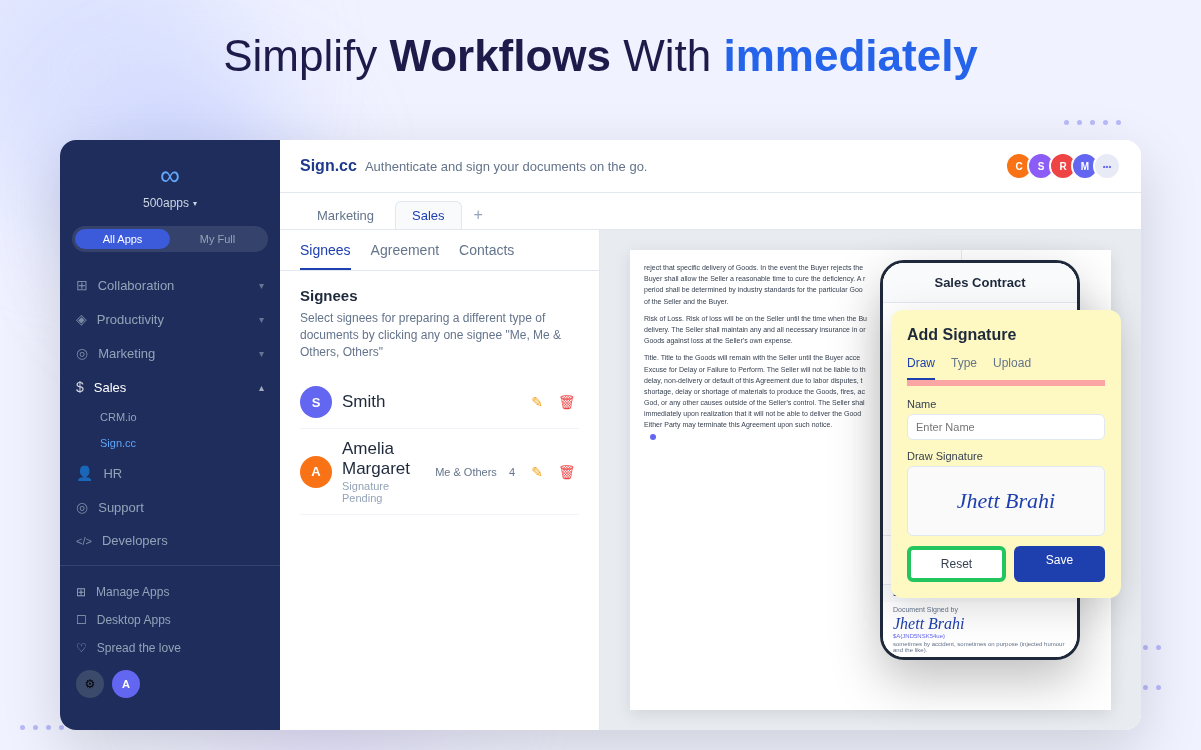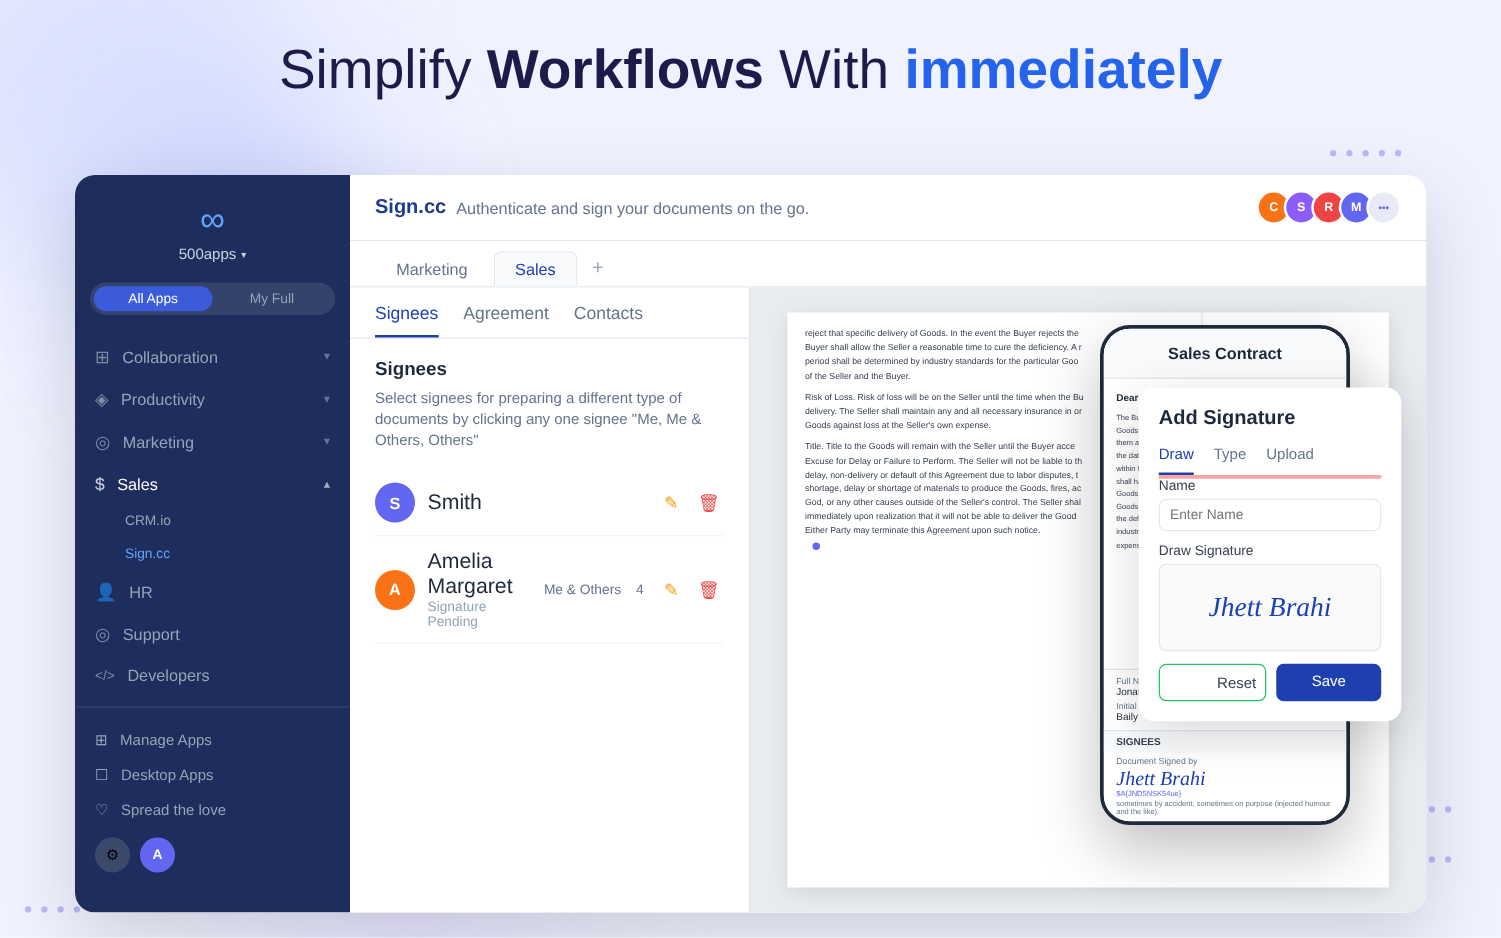--- a/index.html
+++ b/index.html
@@ -415,37 +415,38 @@
       font-size: 6px;
       color: #374151;
       line-height: 1.6;
     }
 
     
     .sig-panel {
       position: absolute;
       right: 20px;
       top: 80px;
-      width: 210px;
-      background: #ffffff;
+      width: 230px;
+      background: #fef9c3;
       border-radius: 12px;
       box-shadow: 0 10px 40px rgba(0,0,0,0.15);
       padding: 16px;
       z-index: 20;
     }
     .sig-panel-title {
       font-size: 16px;
       font-weight: 700;
       color: #1e293b;
       margin-bottom: 12px;
     }
     .sig-panel-tabs {
       display: flex;
       gap: 16px;
-      border-bottom: 3px solid #fca5a5;
+      border-bottom: 6px solid #fca5a5;
+      margin-bottom: 12px;
     }
     .sig-panel-tab {
       font-size: 12px;
       padding-bottom: 8px;
       cursor: pointer;
       color: #64748b;
       border-bottom: 2px solid transparent;
     }
     .sig-panel-tab.active {
       color: #1e40af;
@@ -483,27 +484,27 @@
       font-size: 22px;
       color: #1e40af;
     }
     .sig-panel-actions {
       display: flex;
       gap: 8px;
     }
     .sig-btn-reset {
       flex: 1;
       padding: 7px;
-      border: 1px solid #22c55e;
+      border: 4px solid #22c55e;
       border-radius: 6px;
       background: #fff;
       font-size: 12px;
       color: #374151;
       cursor: pointer;
-      text-align: right;
+      text-align: center;
     }
     .sig-btn-save {
       flex: 1;
       padding: 7px;
       border: none;
       border-radius: 6px;
       background: #1e40af;
       font-size: 12px;
       color: #fff;
       cursor: pointer;

